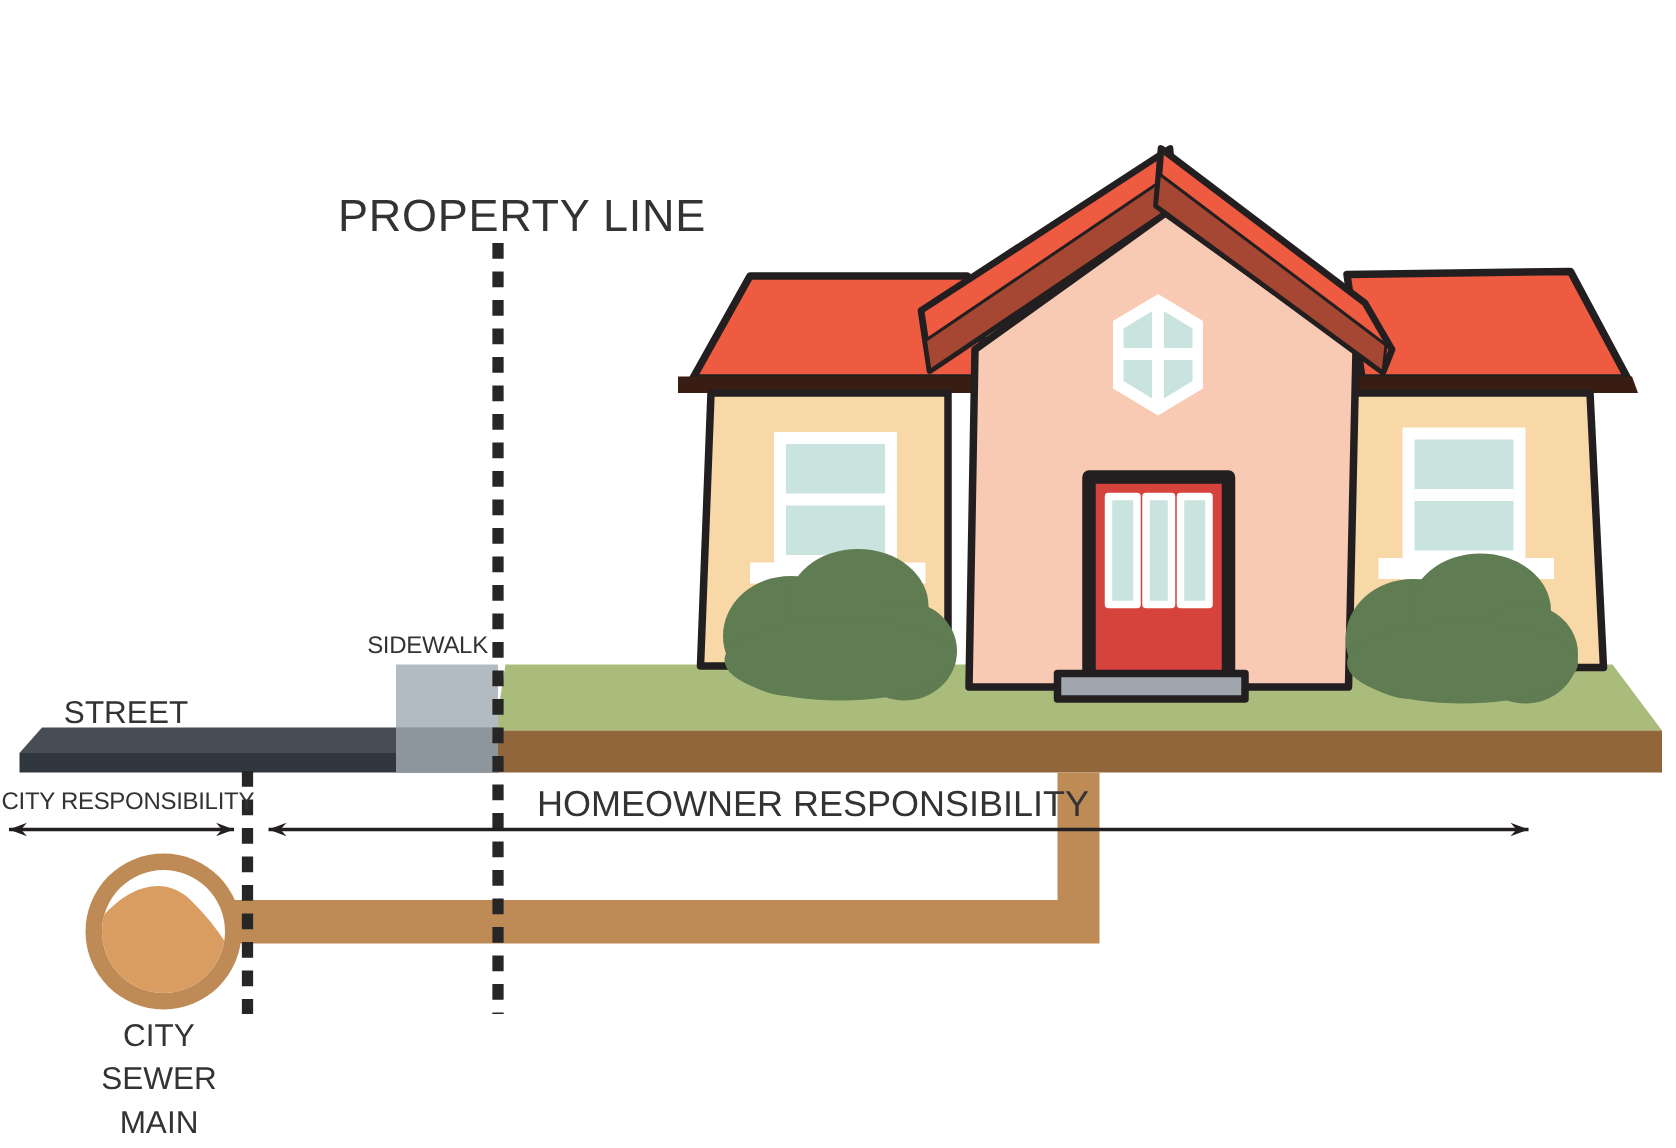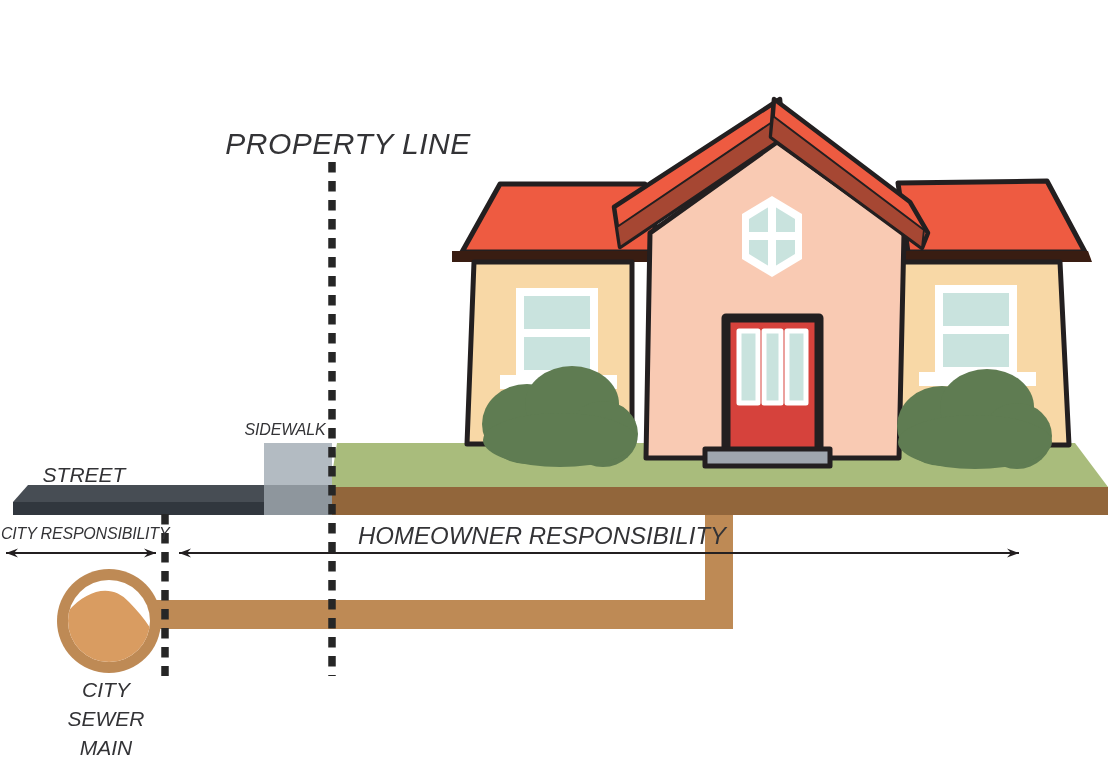--- a/index.html
+++ b/index.html
@@ -1,16 +1,16 @@
 <!DOCTYPE html>
 <html><head>
 <meta charset="utf-8">
 <style>
   html,body{margin:0;padding:0;background:#ffffff;}
-  .stage{position:relative;width:1117px;height:765px;background:#fff;overflow:hidden;font-style:italic;}
+  .stage{position:relative;width:1117px;height:765px;background:#fff;overflow:hidden;}
   svg{display:block;}
   text{font-family:"Liberation Sans","DejaVu Sans",sans-serif;fill:#333336;}
   .lbl-xl{font-size:30px;letter-spacing:.5px;}
   .lbl-lg{font-size:24px;}
   .lbl-md{font-size:21px;}
   .lbl-sm{font-size:16px;letter-spacing:-.2px;}
   .lbl-sw{font-size:16px;letter-spacing:-.2px;}
 </style>
 </head>
 <body>

